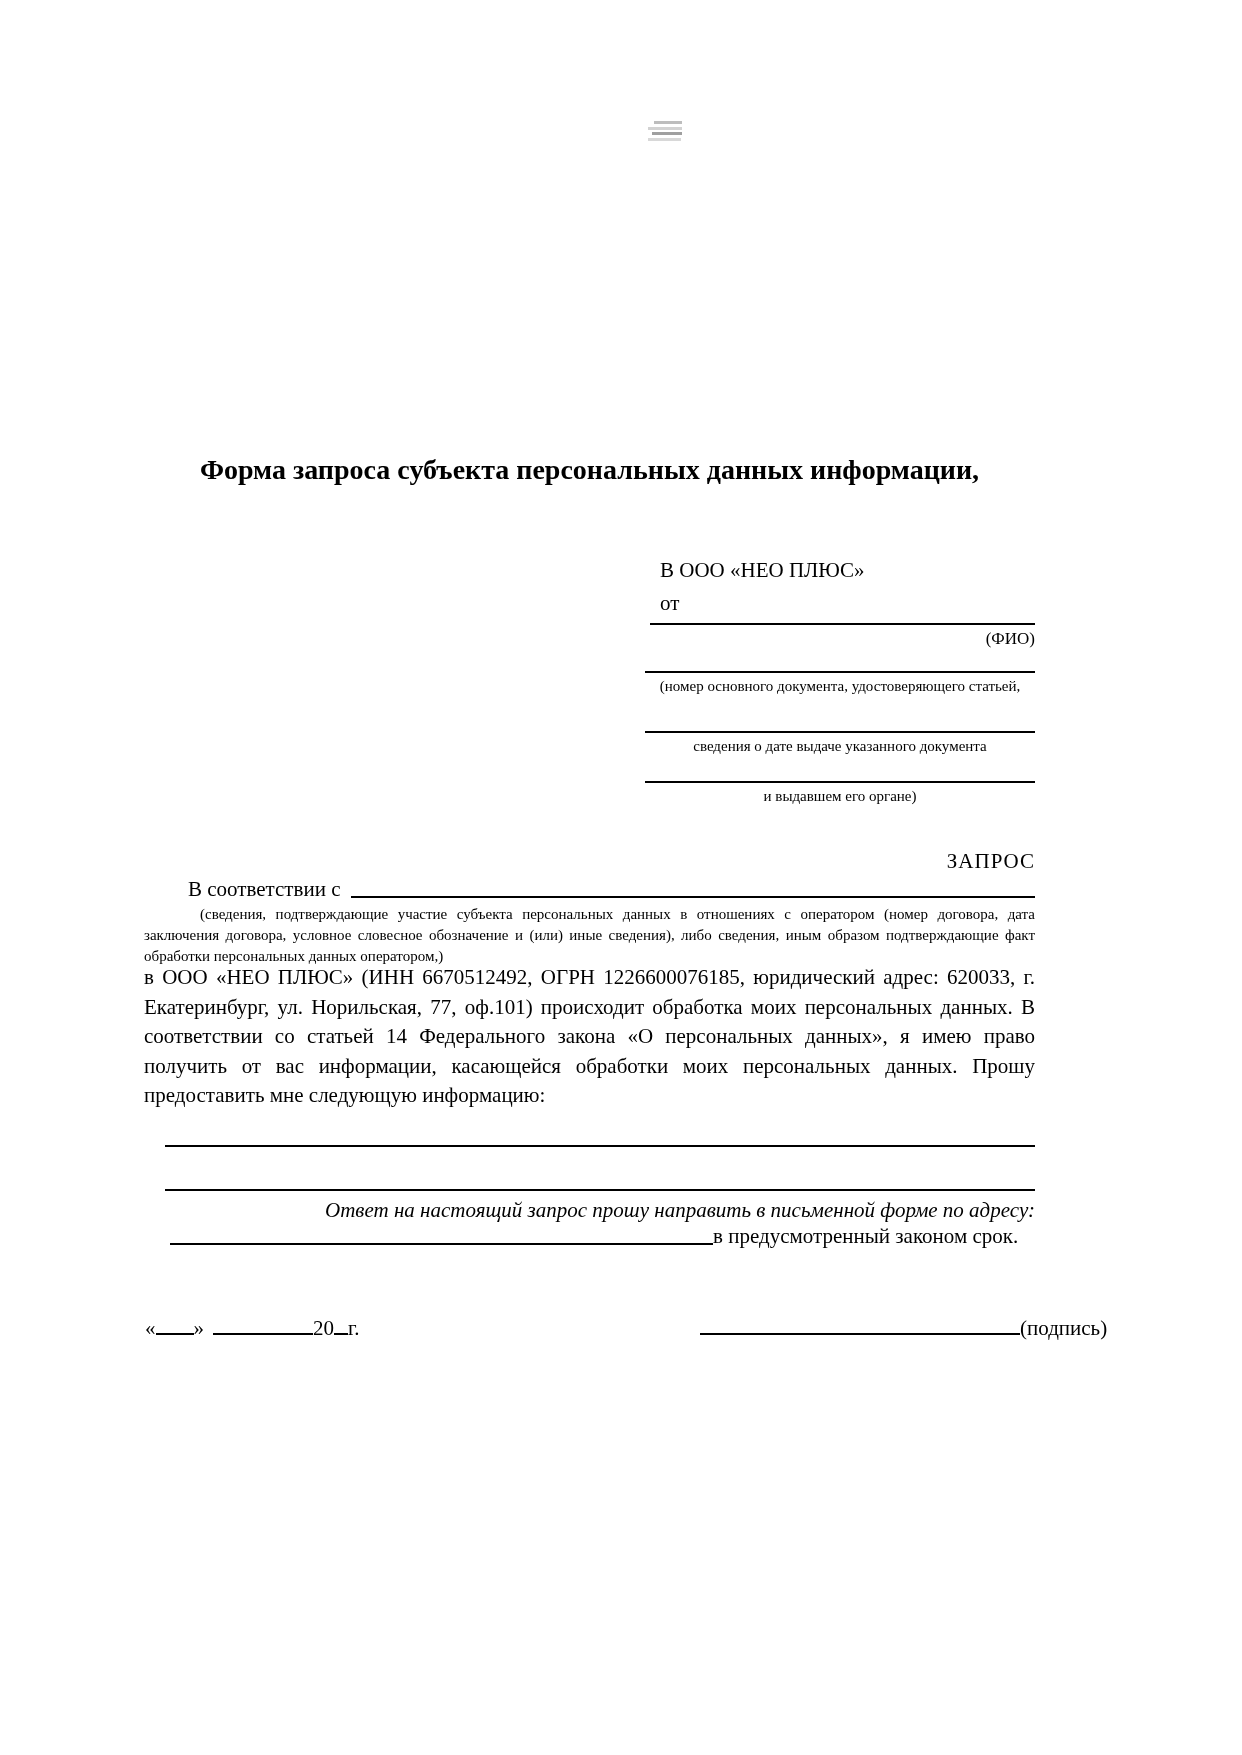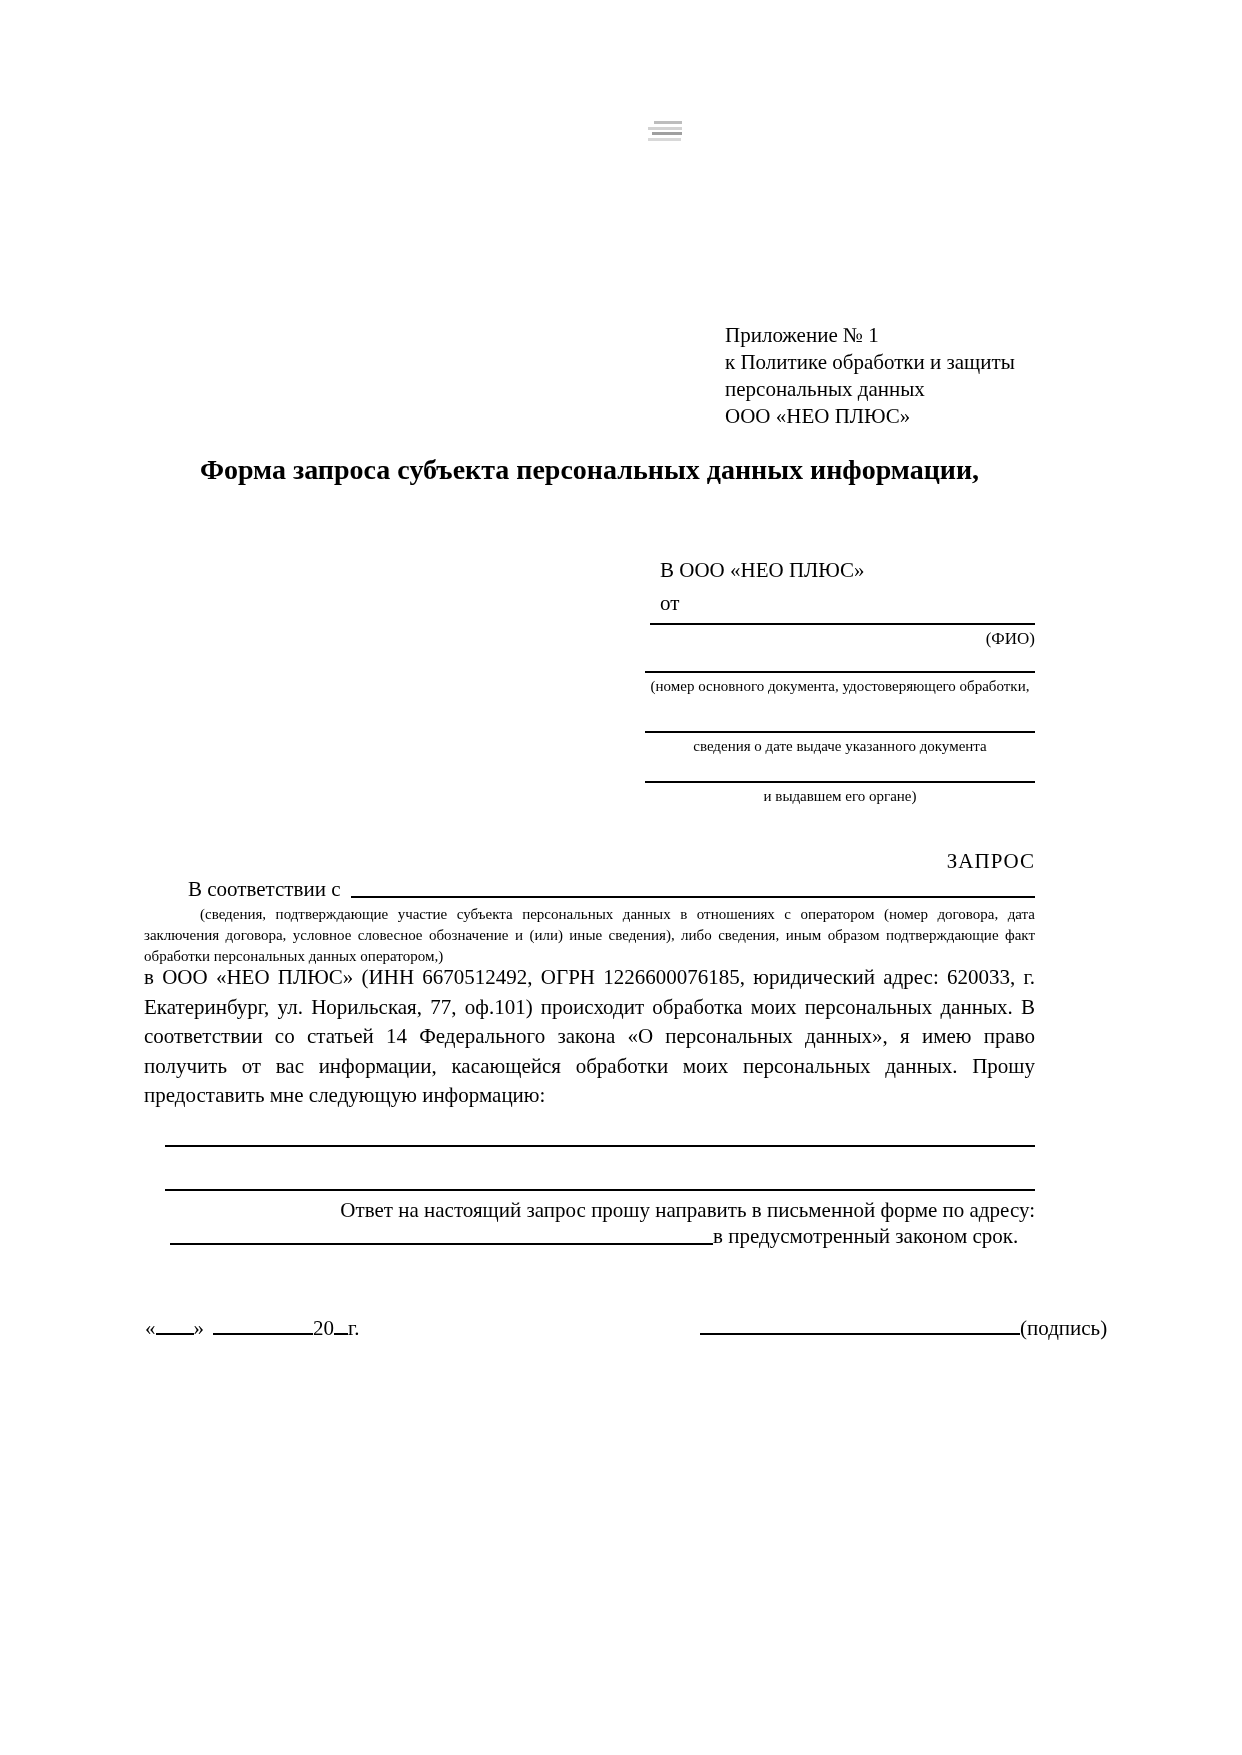--- a/index.html
+++ b/index.html
@@ -70,21 +70,21 @@
   }
 
   .body-par {
     left: 144px; top: 963px; width: 891px;
     font-size: 21px; line-height: 29.5px;
     text-align: justify;
   }
 
   .reply1 {
     left: 144px; top: 1198px; width: 891px;
-    text-align: right; font-size: 21px;
+    text-align: right; font-size: 21px; font-style: italic;
   }
   .reply2 {
     left: 170px; top: 1224px; width: 865px;
     display: flex; font-size: 21px;
   }
   .reply2 .fill { width: 543px; border-bottom: 2px solid #000; margin-bottom: 4px; }
 
   .blank {
     display: inline-block; height: 2px;
     border-bottom: 2px solid #000;
@@ -103,39 +103,33 @@
 
 <div class="page">
 
   <div class="abs logo">
     <i class="s1"></i>
       <i class="s2"></i>
       <i class="s3"></i>
       <i class="s4"></i>
   </div>
 
-  <div class="abs annex">
-    <div>Приложение № 1</div>
-    <div>к Политике обработки и защиты</div>
-    <div>персональных данных</div>
-    <div>ООО «НЕО ПЛЮС»</div>
-  </div>
 
   <div class="abs title">
     <div>Форма запроса субъекта персональных данных информации,</div>
   </div>
 
   <div class="abs to-line">В ООО «НЕО ПЛЮС»</div>
   <div class="abs from-line">от</div>
 
   <div class="rule" style="left:650px; top:623px; width:385px;"></div>
   <div class="cap cap-fio" style="top:629px;">(ФИО)</div>
 
   <div class="rule" style="left:645px; top:671px; width:390px;"></div>
-  <div class="cap" style="top:678px;">(номер основного документа, удостоверяющего обработки,</div>
+  <div class="cap" style="top:678px;">(номер основного документа, удостоверяющего статьей,</div>
 
   <div class="rule" style="left:645px; top:731px; width:390px;"></div>
   <div class="cap" style="top:738px;">сведения о дате выдаче указанного документа</div>
 
   <div class="rule" style="left:645px; top:781px; width:390px;"></div>
   <div class="cap" style="top:788px;">и выдавшем его органе)</div>
 
   <div class="abs zapros">ЗАПРОС</div>
 
   <div class="abs intro">

